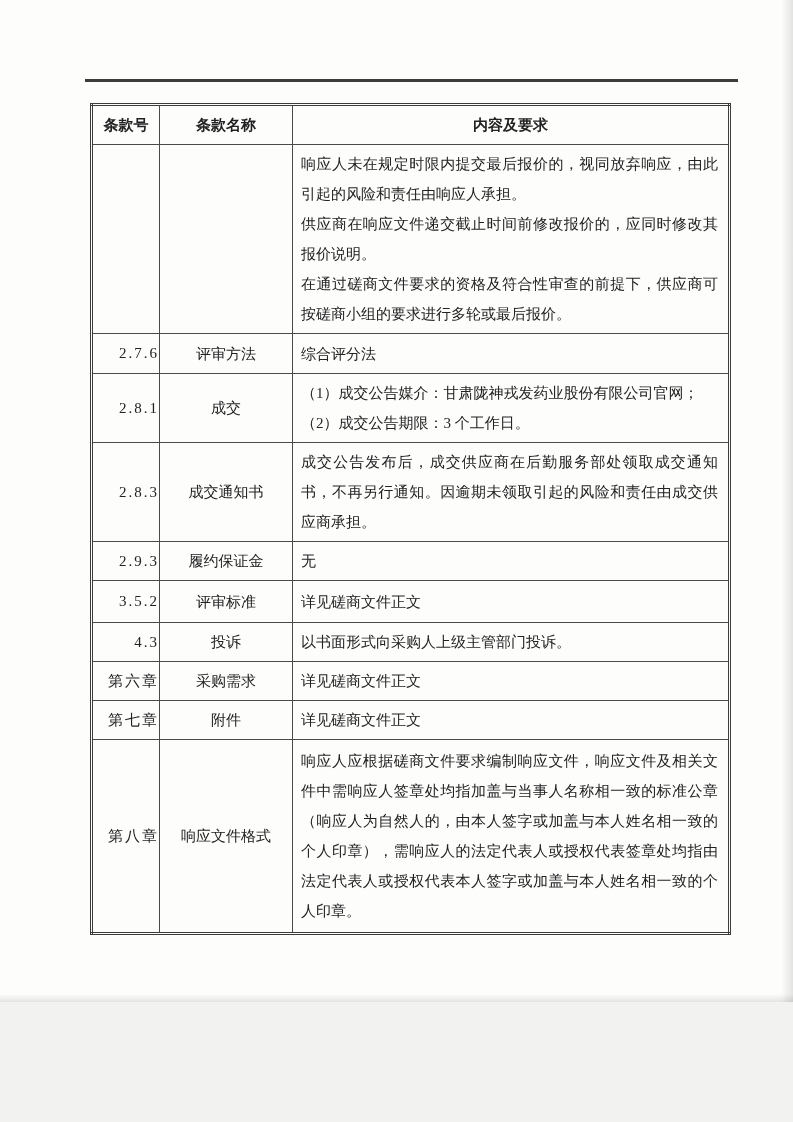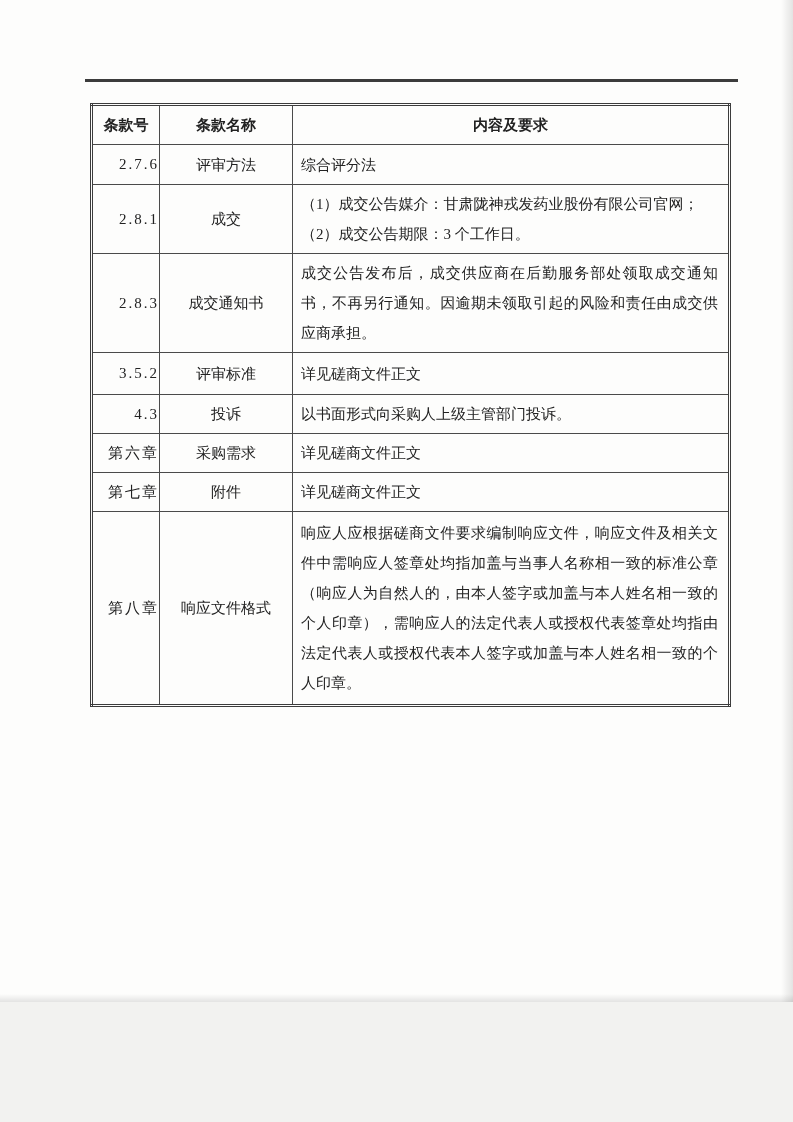--- a/index.html
+++ b/index.html
@@ -96,35 +96,47 @@
       <col style="width:437px">
     </colgroup>
     <thead>
       <tr style="height:40px">
         <th>条款号</th>
         <th>条款名称</th>
         <th>内容及要求</th>
       </tr>
     </thead>
     <tbody>
+      <tr style="height:182px">
+        <td class="no-cell"></td>
+        <td class="name-cell"></td>
+        <td class="content-cell">响应人未在规定时限内提交最后报价的，视同放弃响应，由此引起的风险和责任由响应人承担。
+供应商在响应文件递交截止时间前修改报价的，应同时修改其报价说明。
+在通过磋商文件要求的资格及符合性审查的前提下，供应商可按磋商小组的要求进行多轮或最后报价。</td>
+      </tr>
       <tr style="height:40px">
         <td class="no-cell">2.7.6</td>
         <td class="name-cell">评审方法</td>
         <td class="content-cell">综合评分法</td>
       </tr>
       <tr style="height:65px">
         <td class="no-cell">2.8.1</td>
         <td class="name-cell">成交</td>
         <td class="content-cell">（1）成交公告媒介：甘肃陇神戎发药业股份有限公司官网；
 （2）成交公告期限：3 个工作日。</td>
       </tr>
       <tr style="height:92px">
         <td class="no-cell">2.8.3</td>
         <td class="name-cell">成交通知书</td>
         <td class="content-cell">成交公告发布后，成交供应商在后勤服务部处领取成交通知书，不再另行通知。因逾期未领取引起的风险和责任由成交供应商承担。</td>
+      </tr>
+      <tr style="height:38px">
+        <td class="no-cell">2.9.3</td>
+        <td class="name-cell">履约保证金</td>
+        <td class="content-cell">无</td>
       </tr>
       <tr style="height:42px">
         <td class="no-cell">3.5.2</td>
         <td class="name-cell">评审标准</td>
         <td class="content-cell">详见磋商文件正文</td>
       </tr>
       <tr style="height:38px">
         <td class="no-cell">4.3</td>
         <td class="name-cell">投诉</td>
         <td class="content-cell">以书面形式向采购人上级主管部门投诉。</td>

